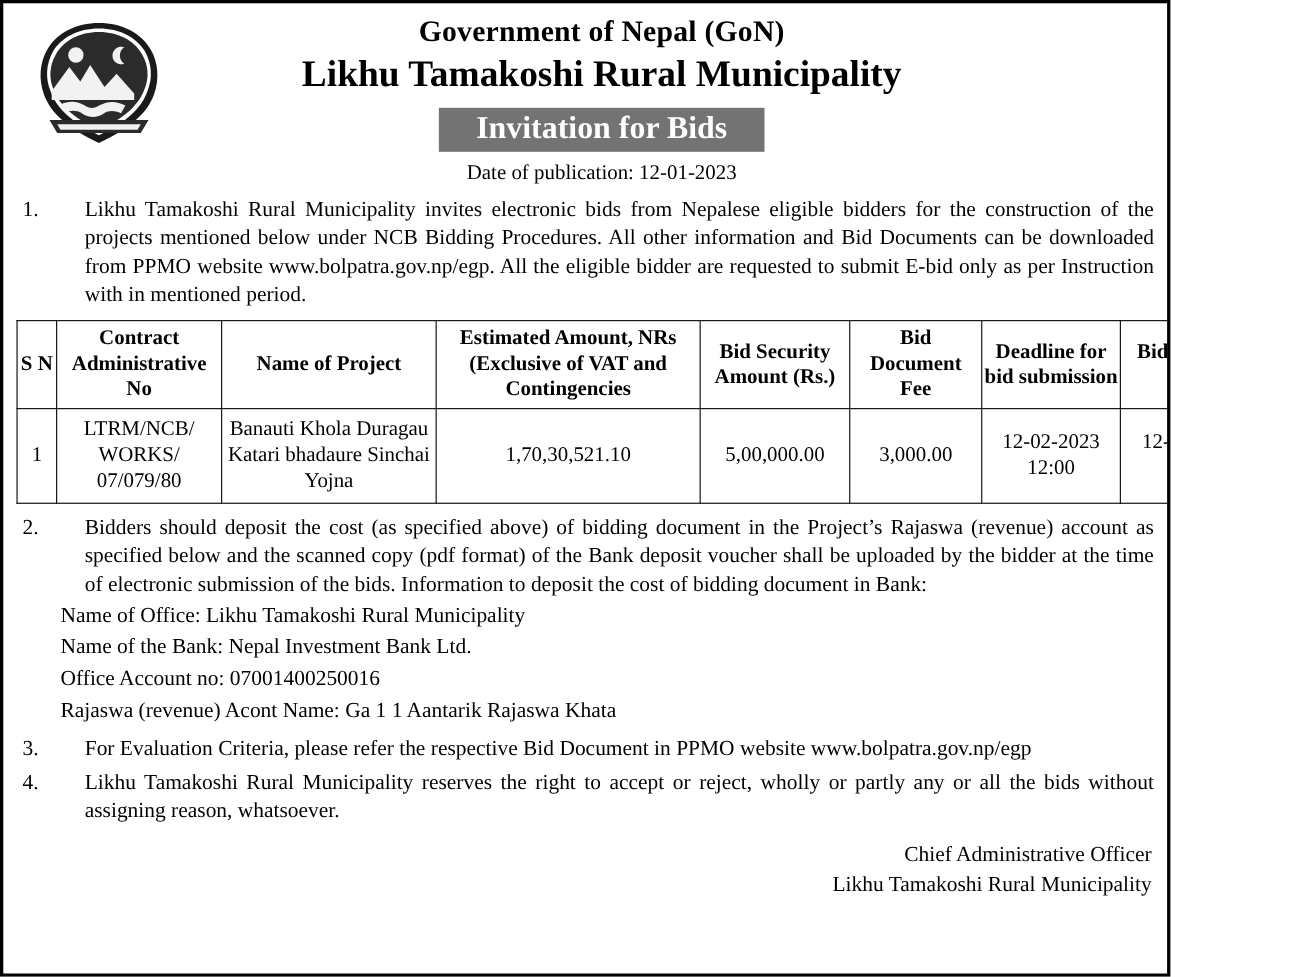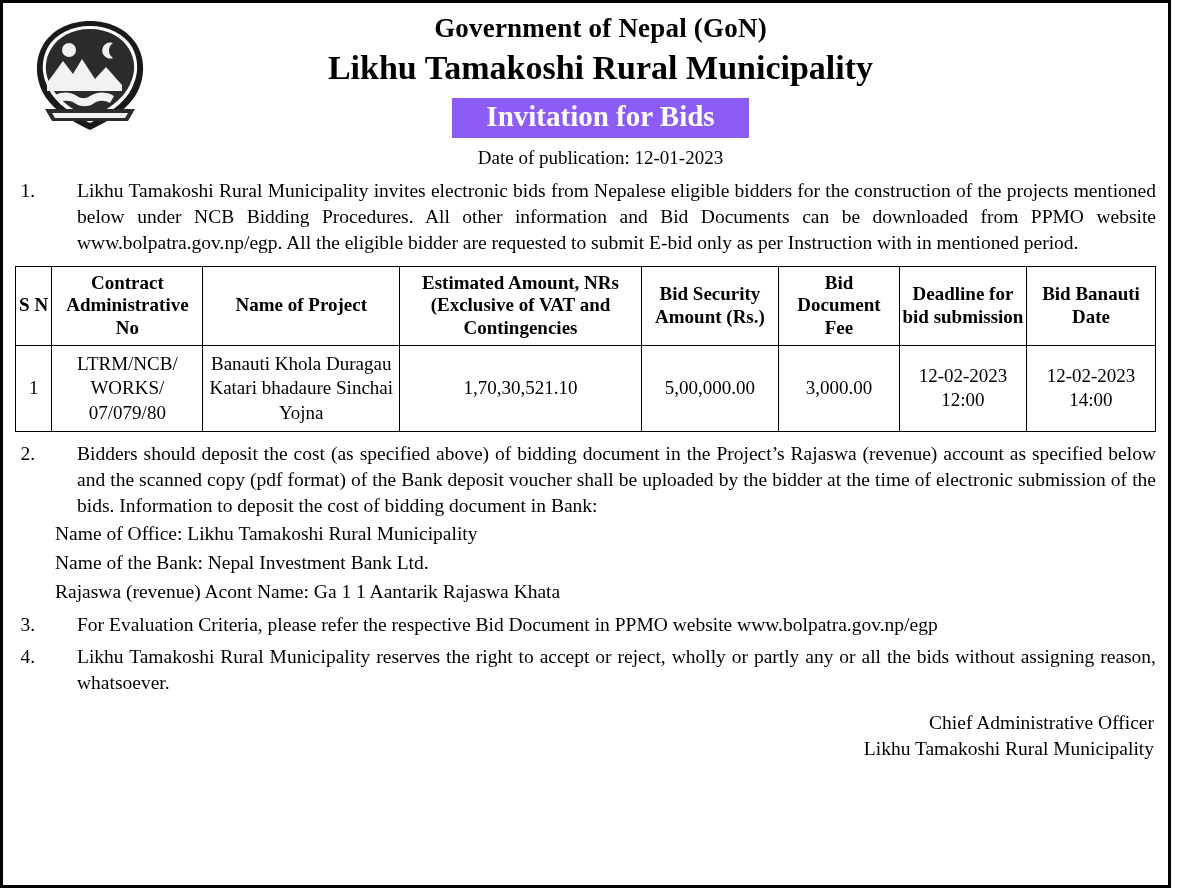--- a/index.html
+++ b/index.html
@@ -6,21 +6,21 @@
     margin: 0;
     padding: 0;
     background: #ffffff;
   }
   body {
     font-family: "Liberation Serif", serif;
     color: #000000;
   }
   #page {
     position: relative;
-    width: 1171px;
+    width: 1064px;
     height: 888px;
     box-sizing: border-box;
     background: #ffffff;
     border: 3px solid #000000;
     padding: 6px 12px 6px 12px;
     overflow: hidden;
   }
   
   .header {
     display: flex;
@@ -50,21 +50,21 @@
     font-weight: bold;
     line-height: 1.2;
     margin-top: 4px;
   }
   .ifb-wrap {
     margin-top: 9px;
     display: flex;
     justify-content: center;
   }
   .ifb {
-    background: #8b5cf6;
+    background: #737373;
     color: #ffffff;
     font-size: 29px;
     font-weight: bold;
     padding: 3px 34px 5px 34px;
     line-height: 1.1;
     display: inline-block;
   }
   .pubdate {
     margin-top: 9px;
     font-size: 19px;
@@ -220,20 +220,21 @@
     </tbody>
   </table>
 
   <div class="para">
     <div class="num">2.</div>
     <div class="body">Bidders should deposit the cost (as specified above) of bidding document in the Project’s Rajaswa (revenue) account as specified below and the scanned copy (pdf format) of the Bank deposit voucher shall be uploaded by the bidder at the time of electronic submission of the bids. Information to deposit the cost of bidding document in Bank:</div>
   </div>
 
   <div class="subline">Name of Office: Likhu Tamakoshi Rural Municipality</div>
   <div class="subline">Name of the Bank: Nepal Investment Bank Ltd.</div>
+  <div class="subline">Office Account no: 07001400250016</div>
   <div class="subline">Rajaswa (revenue) Acont Name: Ga 1 1 Aantarik Rajaswa Khata</div>
 
   <div class="para tight">
     <div class="num">3.</div>
     <div class="body" style="text-align:left;">For Evaluation Criteria, please refer the respective Bid Document in PPMO website www.bolpatra.gov.np/egp</div>
   </div>
 
   <div class="para tight">
     <div class="num">4.</div>
     <div class="body">Likhu Tamakoshi Rural Municipality reserves the right to accept or reject, wholly or partly any or all the bids without assigning reason, whatsoever.</div>

